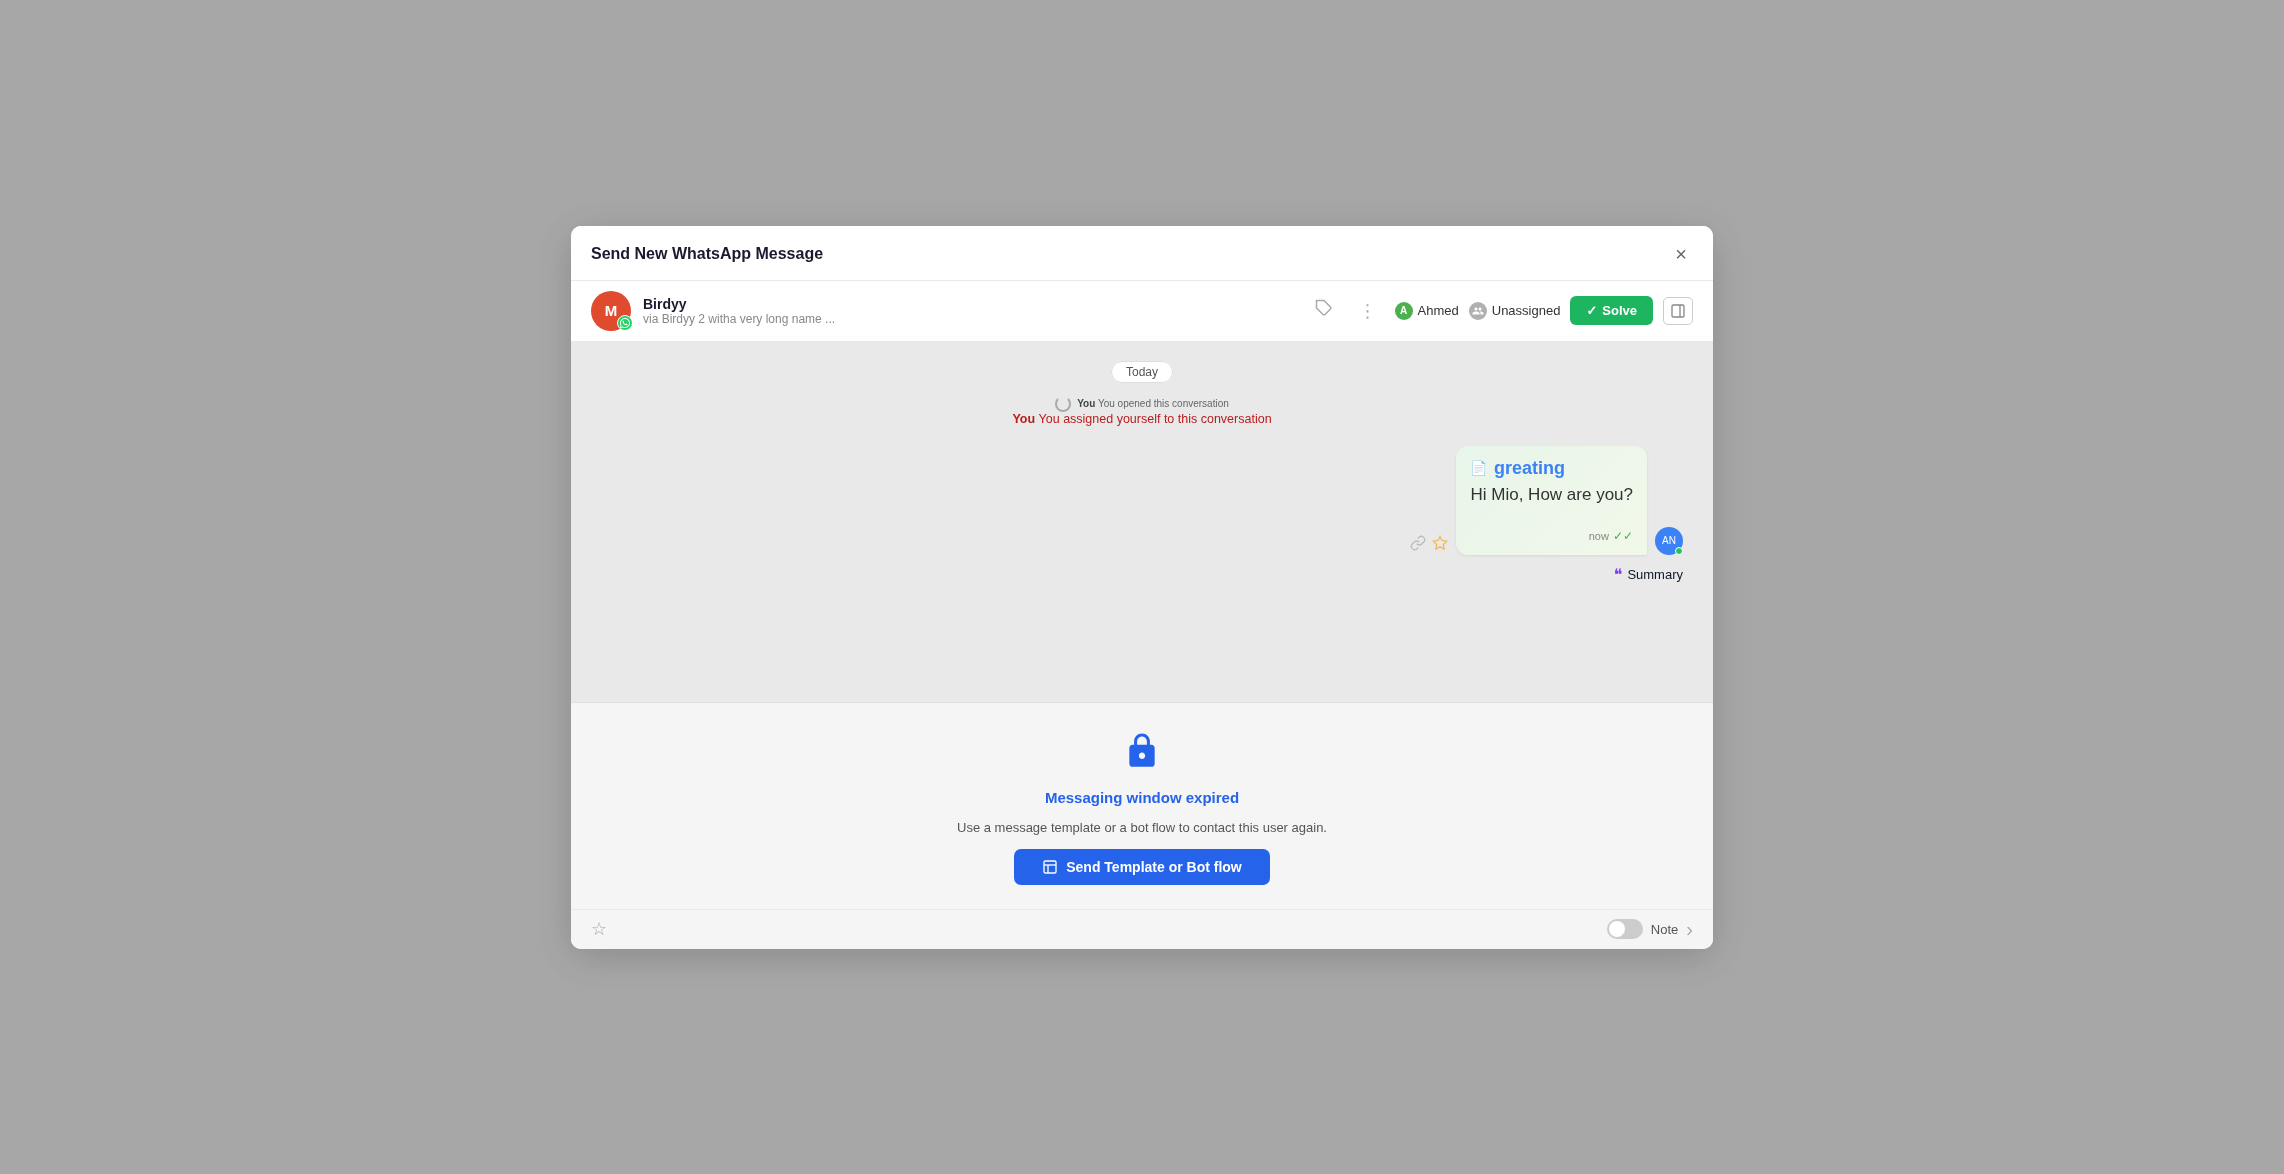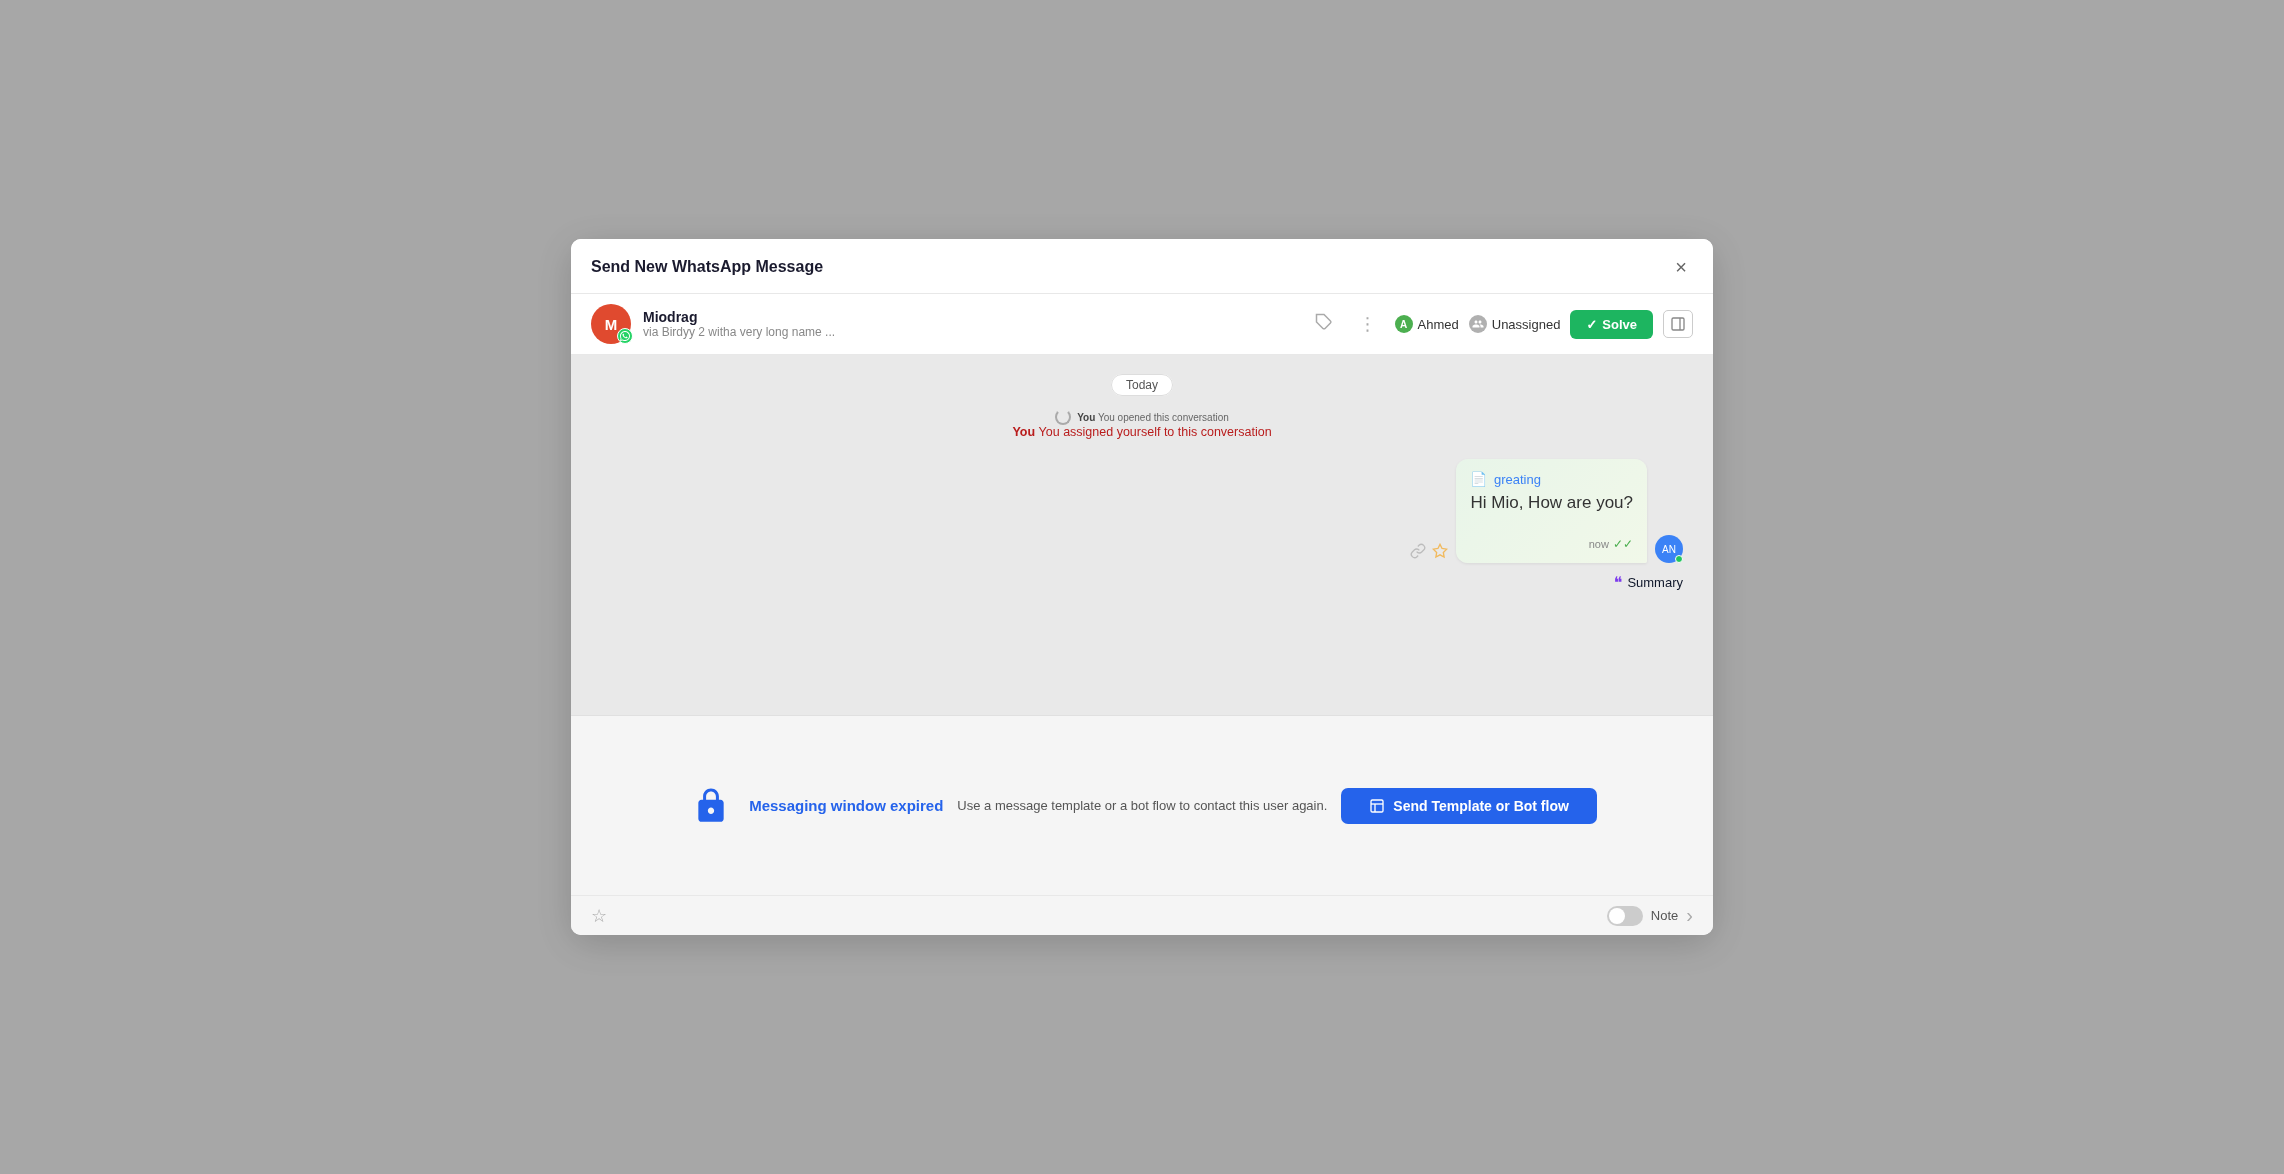--- a/index.html
+++ b/index.html
@@ -305,23 +305,23 @@
       gap: 6px;
       margin-bottom: 6px;
     }
 
     .bubble-doc-icon {
       color: #3b82f6;
       font-size: 14px;
     }
 
     .bubble-doc-name {
-      font-size: 13px;
+      font-size: 18px;
       color: #3b82f6;
-      font-weight: 400;
+      font-weight: 700;
     }
 
     .bubble-text {
       font-size: 17px;
       color: #333;
       margin-bottom: 24px;
     }
 
     .bubble-footer {
       display: flex;
@@ -386,21 +386,21 @@
       color: #7c3aed;
       font-size: 16px;
     }
 
     
     .bottom-bar {
       background: #f5f5f5;
       border-top: 1px solid #e0e0e0;
       padding: 24px 30px;
       display: flex;
-      flex-direction: row;
+      flex-direction: column;
       align-items: center;
       gap: 14px;
       min-height: 180px;
       justify-content: center;
     }
 
     .lock-icon-wrap {
       width: 48px;
       height: 48px;
       display: flex;
@@ -510,21 +510,21 @@
       <div class="contact-avatar">
         <span>M</span>
         <div class="whatsapp-badge">
           <svg viewBox="0 0 24 24" fill="white">
               <path d="M17.472 14.382c-.297-.149-1.758-.867-2.03-.967-.273-.099-.471-.148-.67.15-.197.297-.767.966-.94 1.164-.173.199-.347.223-.644.075-.297-.15-1.255-.463-2.39-1.475-.883-.788-1.48-1.761-1.653-2.059-.173-.297-.018-.458.13-.606.134-.133.298-.347.446-.52.149-.174.198-.298.298-.497.099-.198.05-.371-.025-.52-.075-.149-.669-1.612-.916-2.207-.242-.579-.487-.5-.669-.51-.173-.008-.371-.01-.57-.01-.198 0-.52.074-.792.372-.272.297-1.04 1.016-1.04 2.479 0 1.462 1.065 2.875 1.213 3.074.149.198 2.096 3.2 5.077 4.487.709.306 1.262.489 1.694.625.712.227 1.36.195 1.871.118.571-.085 1.758-.719 2.006-1.413.248-.694.248-1.289.173-1.413-.074-.124-.272-.198-.57-.347z"></path>
               <path d="M12 0C5.373 0 0 5.373 0 12c0 2.073.528 4.023 1.456 5.727L0 24l6.453-1.427A11.94 11.94 0 0012 24c6.627 0 12-5.373 12-12S18.627 0 12 0zm0 21.818c-1.86 0-3.6-.504-5.094-1.38l-.367-.217-3.8.84.856-3.712-.237-.38A9.794 9.794 0 012.182 12C2.182 6.57 6.57 2.182 12 2.182S21.818 6.57 21.818 12 17.43 21.818 12 21.818z"></path>
             </svg>
         </div>
       </div>
       <div class="contact-info">
-        <div class="contact-name">Miodrag</div>
+        <div class="contact-name">Birdyy</div>
         <div class="contact-sub">via Birdyy 2 witha very long name ...</div>
       </div>
       <div class="header-actions">
         <button class="tag-btn">
           <svg width="18" height="18" viewBox="0 0 24 24" fill="none" stroke="#aaa" stroke-width="2">
               <path d="M20.59 13.41l-7.17 7.17a2 2 0 01-2.83 0L2 12V2h10l8.59 8.59a2 2 0 010 2.82z"></path>
               <line x1="7" y1="7" x2="7.01" y2="7"></line>
             </svg>
         </button>
         <button class="more-btn">⋮</button>

